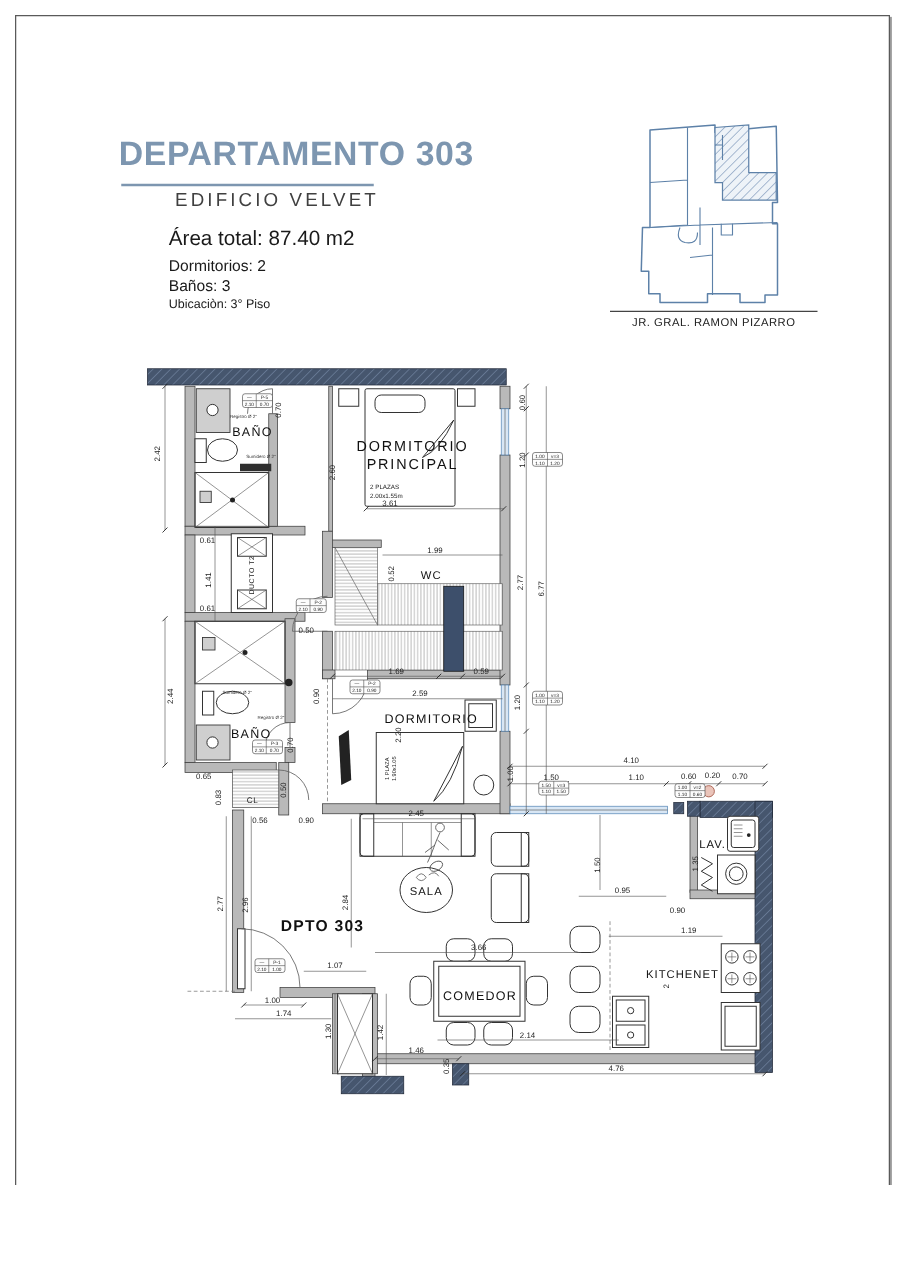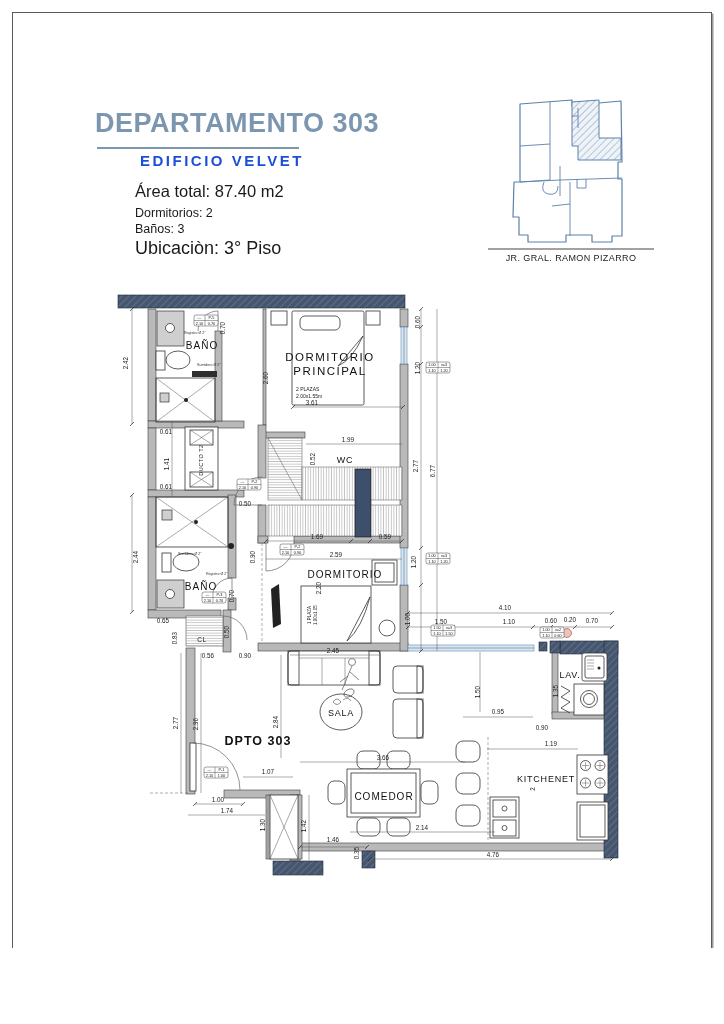--- a/index.html
+++ b/index.html
@@ -4,26 +4,26 @@
 <style>
   html,body{margin:0;padding:0;background:#fff;}
   .page{position:relative;width:724px;height:948px;background:#fff;overflow:hidden;
         font-family:"Liberation Sans",sans-serif;}
   .frame{position:absolute;left:12px;top:12px;width:698px;height:944px;
          border:1.5px solid #5a5a5a;box-shadow:1.5px 1.5px 0 #9a9a9a;}
   .title{position:absolute;left:95px;top:108px;font-size:27px;font-weight:700;
          color:#7d96b0;letter-spacing:.5px;}
   .title-rule{position:absolute;left:97px;top:147px;width:202px;height:0;
               border-top:2px solid #7d96b0;}
-  .subtitle{position:absolute;left:140px;top:152px;font-size:15px;font-weight:700;
-            color:#1d4ed8;letter-spacing:2.5px;}
+  .subtitle{position:absolute;left:140px;top:152px;font-size:15px;font-weight:400;
+            color:#404040;letter-spacing:2.5px;}
   .area{position:absolute;left:135px;top:182px;font-size:16.5px;color:#1a1a1a;}
   .line1{position:absolute;left:135px;top:206px;font-size:12.5px;color:#1a1a1a;}
   .line2{position:absolute;left:135px;top:222px;font-size:12.5px;color:#1a1a1a;}
-  .line3{position:absolute;left:135px;top:238px;font-size:18px;color:#1a1a1a;}
+  .line3{position:absolute;left:135px;top:238px;font-size:10px;color:#1a1a1a;}
   svg text{font-family:"Liberation Sans",sans-serif;}
   .d{font-size:6.3px;fill:#222;text-anchor:middle;}
   .rm{font-size:10px;fill:#111;text-anchor:middle;letter-spacing:1px;}
   .rmb{font-size:11.5px;fill:#111;text-anchor:middle;letter-spacing:1.5px;}
   .rs{font-size:9px;fill:#111;text-anchor:middle;letter-spacing:.8px;}
   .bs{font-size:5px;fill:#222;text-anchor:start;}
   .vt{font-size:5.5px;fill:#222;text-anchor:middle;letter-spacing:.5px;}
   .vt2{font-size:4.5px;fill:#222;text-anchor:middle;}
   .cl{font-size:6.5px;fill:#222;text-anchor:middle;letter-spacing:.5px;}
   .dpto{font-size:12.5px;font-weight:700;fill:#111;text-anchor:middle;letter-spacing:1px;}

